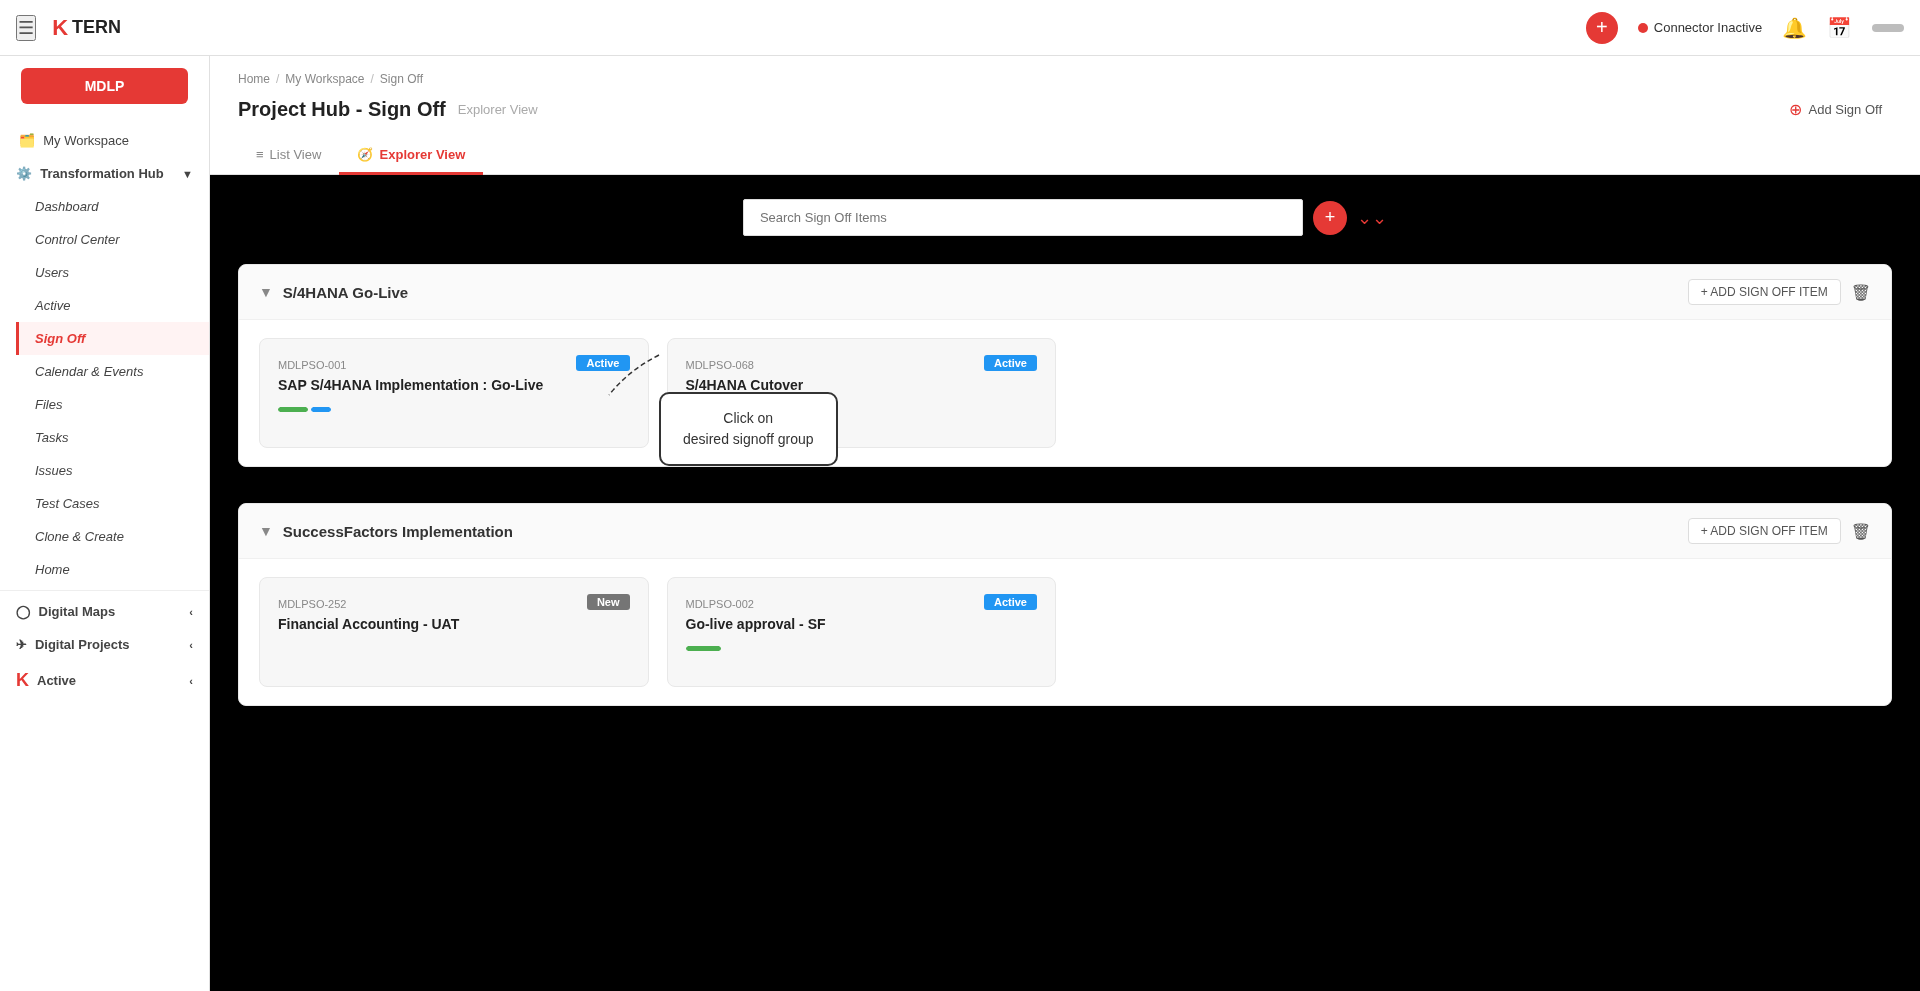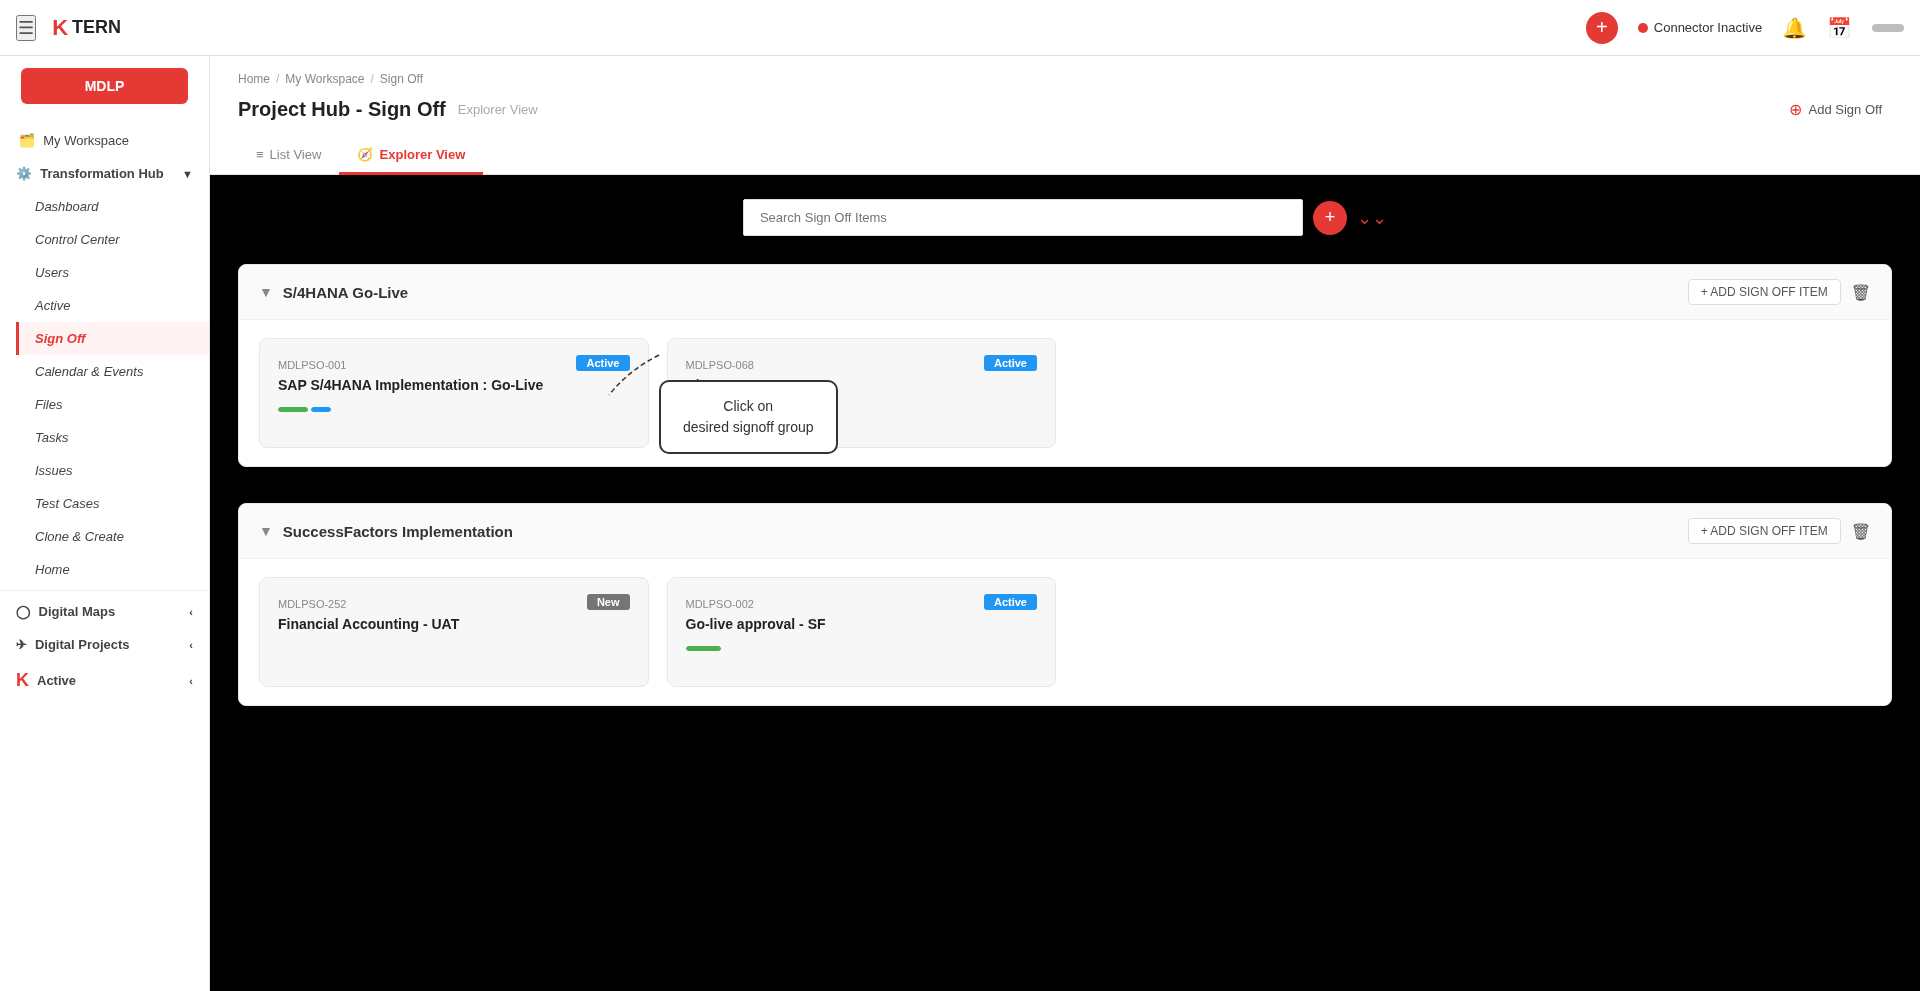--- a/index.html
+++ b/index.html
@@ -442,21 +442,21 @@
           </div>
 
           <div class="signoff-card">
             <div class="card-header">
               <span class="card-id">MDLPSO-068</span>
               <span class="card-badge badge-active">Active</span>
             </div>
             <div class="card-title">S/4HANA Cutover</div>
           </div>
 
-          <div class="tooltip-callout" style="left: 420px; top: 60px; transform: translateY(0);">
+          <div class="tooltip-callout" style="left: 420px; top: 72px; transform: translateY(0);">
             <span>Click on</span><br>
             <span>desired signoff group</span>
           </div>
 
           <svg style="position:absolute; left:360px; top:30px; width:80px; height:60px; overflow:visible;">
             <path d="M 60 5 Q 30 20 10 45" stroke="#333" stroke-width="1.5" fill="none" stroke-dasharray="5,3"></path>
           </svg>
         </div>
       </div>
 

